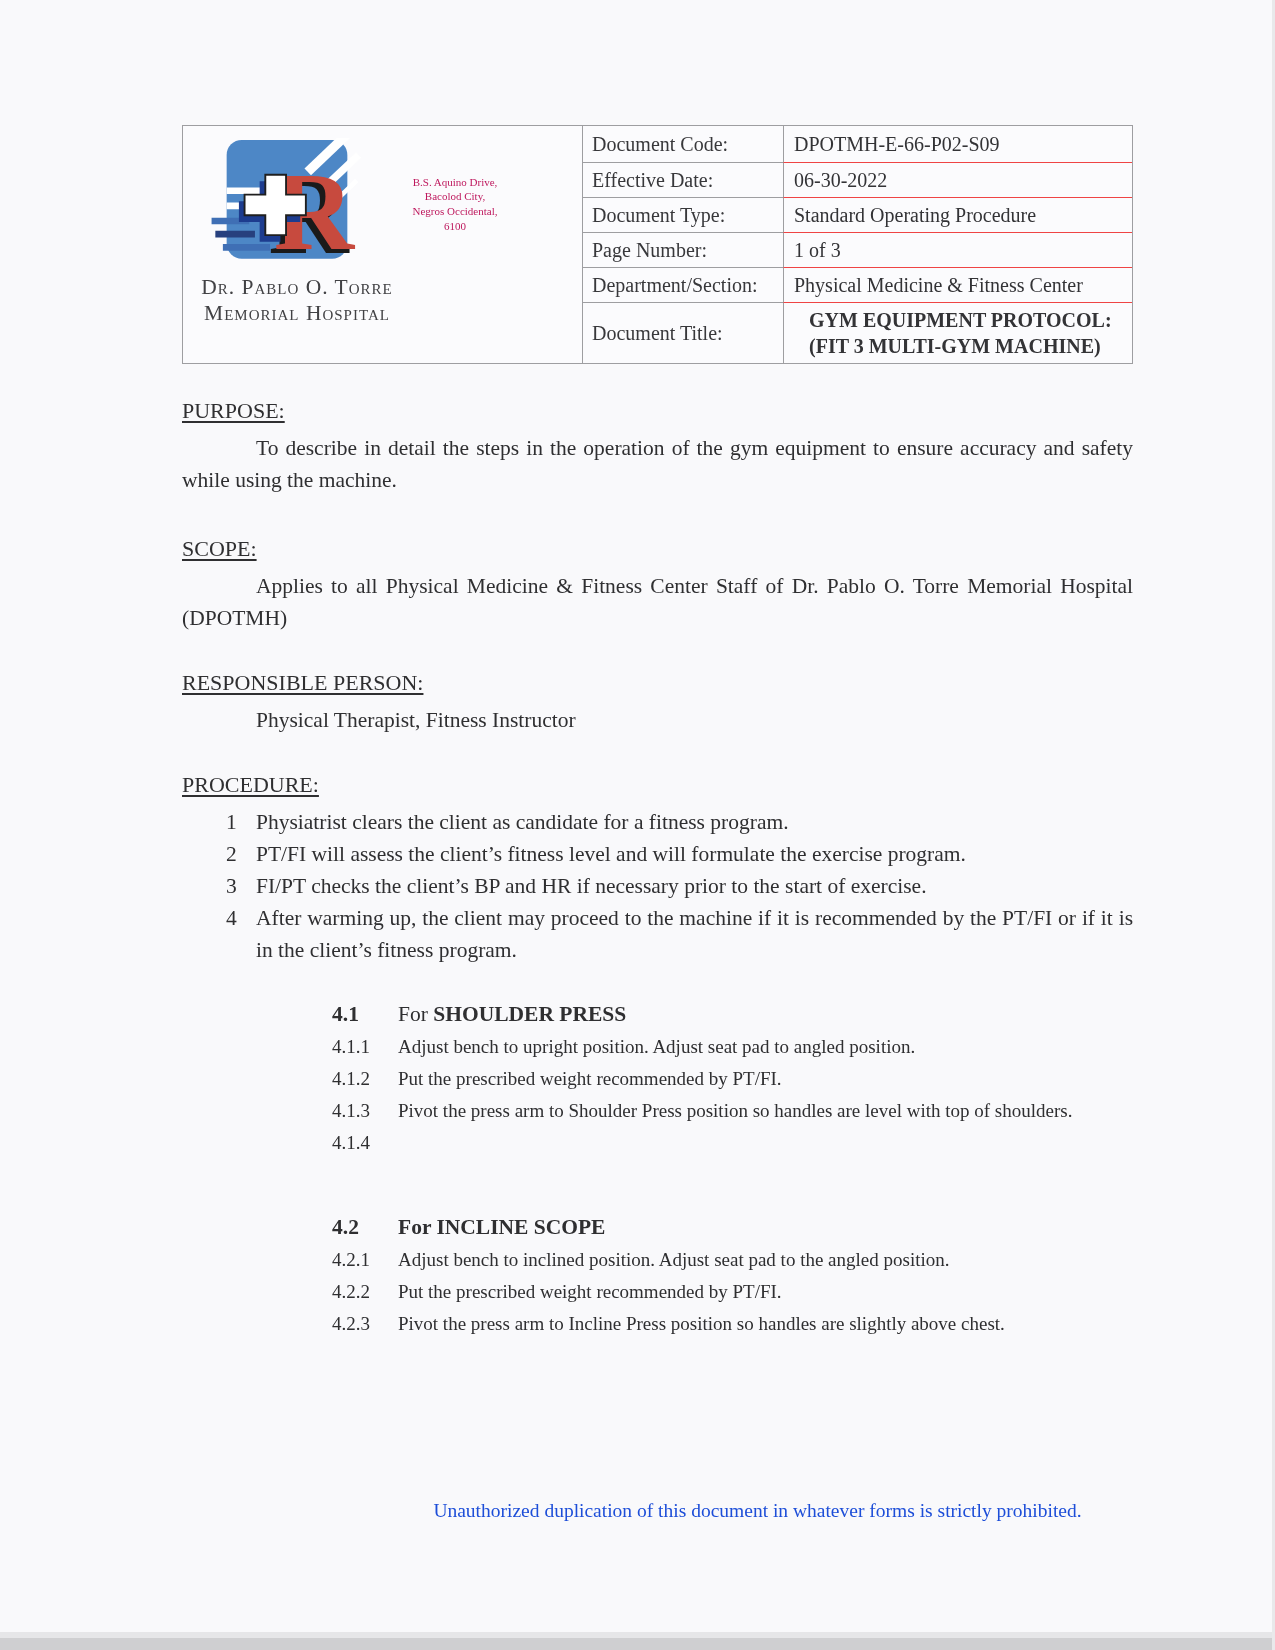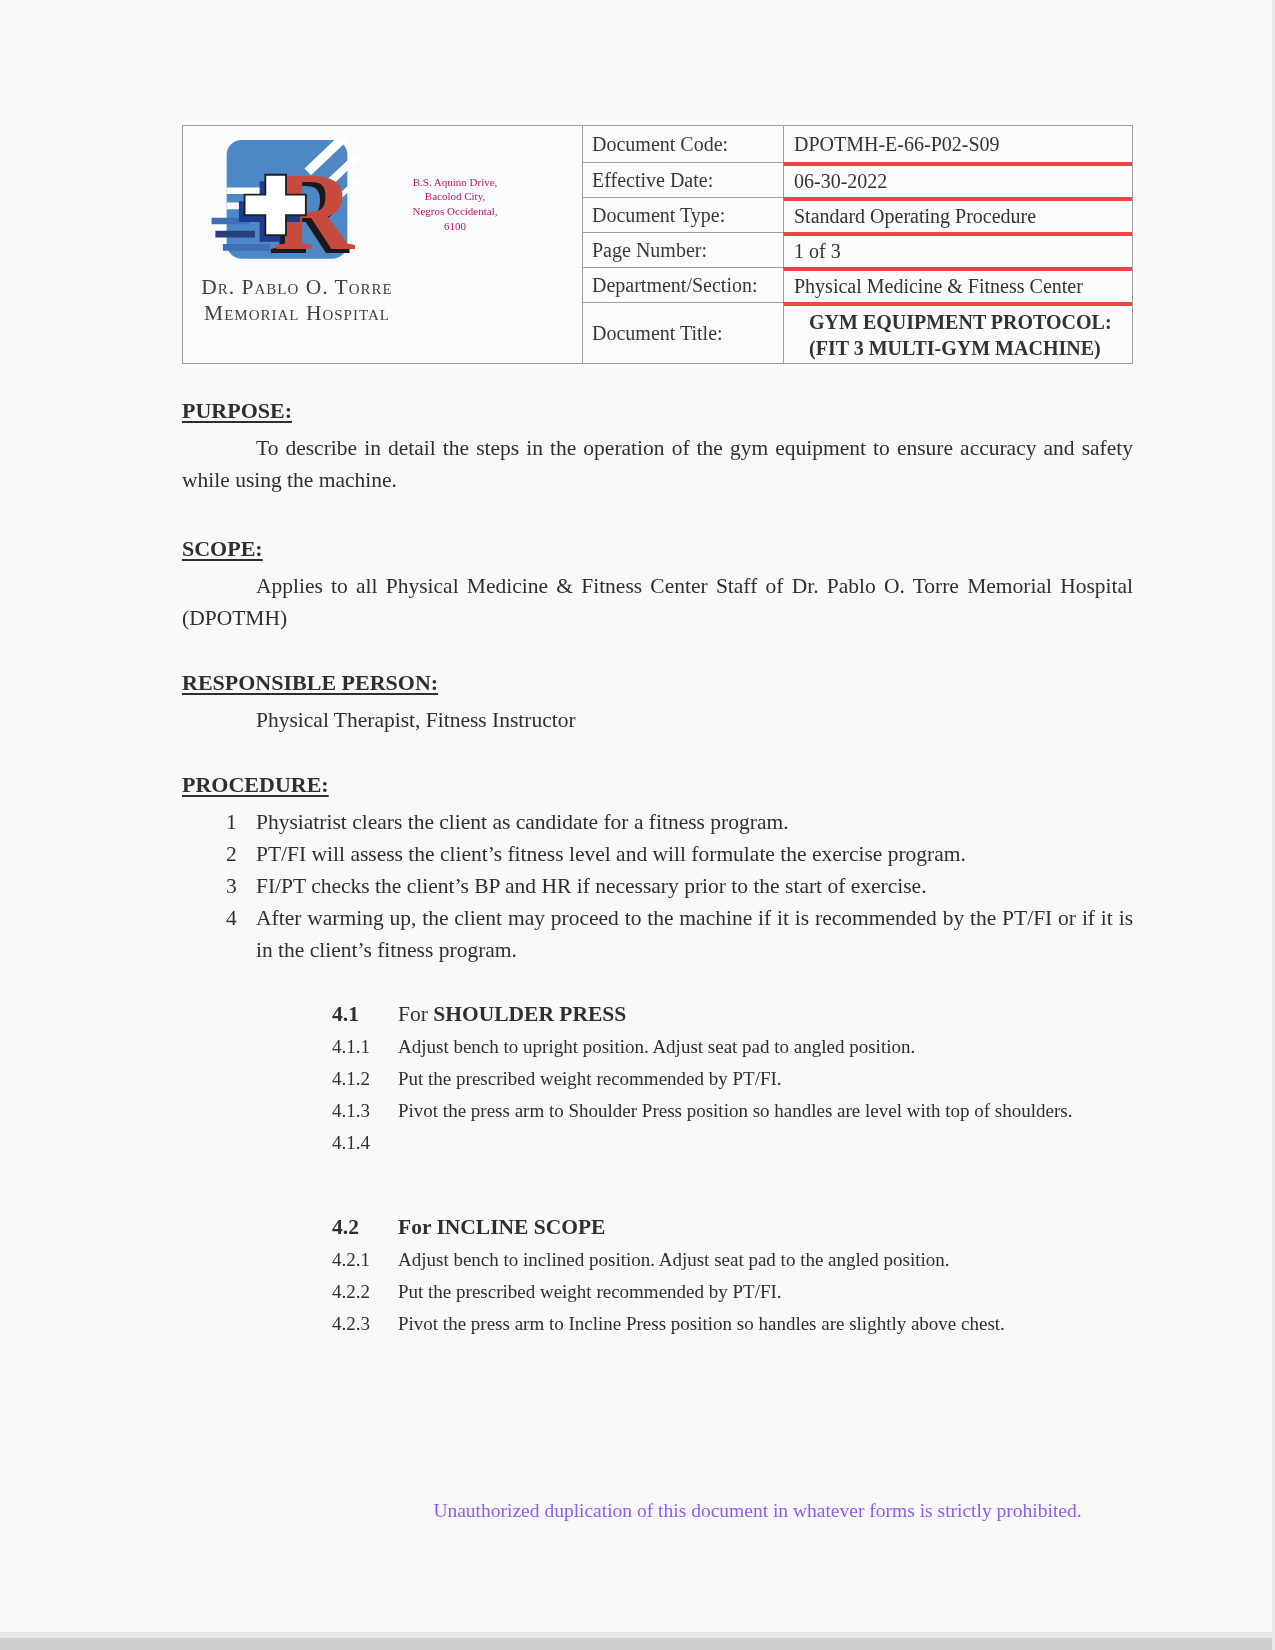--- a/index.html
+++ b/index.html
@@ -51,27 +51,27 @@
     font-size: 11px; line-height: 1.32; text-align: center; color: #be185d;
   }
   .hosp-name {
     width: 220px; margin: 4px 0 0 4px;
     text-align: center;
     font-variant: small-caps;
     font-size: 21.5px; line-height: 1.22; letter-spacing: 1px; color: #414144;
   }
   .cell { box-sizing: border-box; display: flex; align-items: center; font-size: 20px; }
   .lbl { grid-column: 2; padding-left: 9px; border-top: 1px solid #9e9ea1; color: #38383b; }
-  .val { grid-column: 3; padding-left: 10px; border-top: 4px solid #ef4444; border-left: 1px solid #9e9ea1; color: #333336; }
+  .val { grid-column: 3; padding-left: 10px; border-top: 1px solid #ef4444; border-left: 1px solid #9e9ea1; color: #333336; }
   .row1 { border-top: none; }
   .val-title { font-weight: bold; line-height: 1.3; padding-right: 6px; padding-left: 25px; }
 
   
   .sec-heading {
-    font-size: 22px; font-weight: bold;
+    font-size: 22px; font-weight: normal;
     text-decoration: underline; text-underline-offset: 3px;
     line-height: 30px;
     margin: 38px 0 6px 0;
   }
   .sec-heading.first { margin-top: 32px; }
   .sec-heading.mt34 { margin-top: 34px; }
   .para {
     font-size: 21.5px; line-height: 32px;
     text-align: justify; text-indent: 74px;
     margin: 0;
@@ -89,21 +89,21 @@
   .sub-num { flex: none; width: 66px; margin-left: 150px; font-weight: bold; }
   .sub-title-wrap { flex: 1; }
   .sub-title { font-weight: bold; }
   .sub-step { display: flex; font-size: 19px; line-height: 32px; }
   .sub-step-num { flex: none; width: 66px; margin-left: 150px; }
   .sub-step-text { flex: 1; }
 
   .footer {
     position: absolute; top: 1500px; left: 0; width: 100%;
     box-sizing: border-box; padding-left: 240px;
-    text-align: center; font-size: 19.5px; color: #8b5cf6;
+    text-align: center; font-size: 19.5px; color: #1d4ed8;
   }
 </style>
 </head>
 <body>
 
 <div class="page">
 
   <div class="content">
 
     <div class="doc-table">

